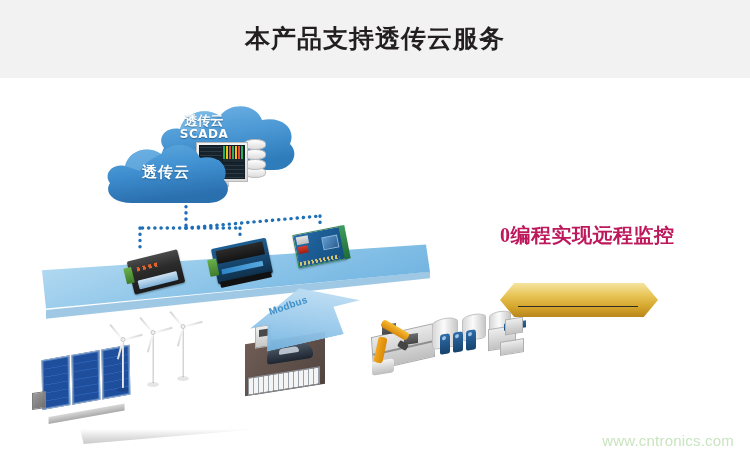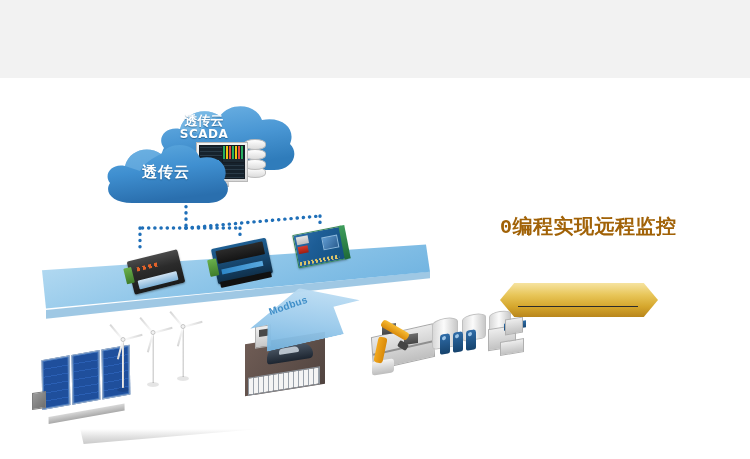--- a/index.html
+++ b/index.html
@@ -452,24 +452,24 @@
   .db-stack .d4 { top: 28px; }
 
   
   .claim-main {
     position: absolute; left: 500px; top: 174px;
     font-size: 20px; font-weight: bold; color: #231f20;
     letter-spacing: 1px;
     font-family: "DejaVu Sans", "Liberation Sans", sans-serif;
   }
   .claim-sub {
-    position: absolute; left: 500px; top: 213px;
-    font-size: 20px; font-weight: bold; color: #a16207;
+    position: absolute; left: 500px; top: 222px;
+    font-size: 20px; font-weight: bold; color: #be185d;
     letter-spacing: .5px;
-    font-family: Liberation Mono, monospace;
+    font-family: Liberation Serif, serif;
   }
 
   
   .url-banner {
     position: absolute; left: 500px; top: 283px;
     width: 158px; height: 34px;
     background: linear-gradient(180deg,#f6e3a0 0%, #e8c659 35%, #d5a62c 70%, #b9861b 100%);
     clip-path: polygon(9% 0%, 91% 0%, 100% 50%, 91% 100%, 9% 100%, 0% 50%);
     box-shadow: 0 2px 3px rgba(0,0,0,.18);
   }
@@ -494,20 +494,21 @@
     color: #c9e4c0;
     letter-spacing: .2px;
   }
 </style>
 </head>
 <body>
 
 <div id="page">
 
   <div class="header-band"></div>
+  <div class="page-title">本产品支持透传云服务</div>
 
   <div class="scene-plate-edge"></div>
 
   <div class="solar">
     <div class="panel p1"></div>
     <div class="panel p2"></div>
     <div class="panel p3"></div>
     <div class="leg"></div>
   </div>
   <div class="solar-box"></div>
@@ -662,14 +663,15 @@
       <path d="M25 28 C29 12 48 7 61 16 C53 20 44 25 40 33 Z" fill="#7dbbe8" opacity=".5"></path>
     </svg>
     <div class="cloud-label">透传云</div>
   </div>
 
   <div class="claim-sub">0编程实现远程监控</div>
 
   <div class="url-banner"></div>
   <div class="url-underline"></div>
 
+  <div class="watermark">www.cntronics.com</div>
 
 </div>
 
 </body></html>

